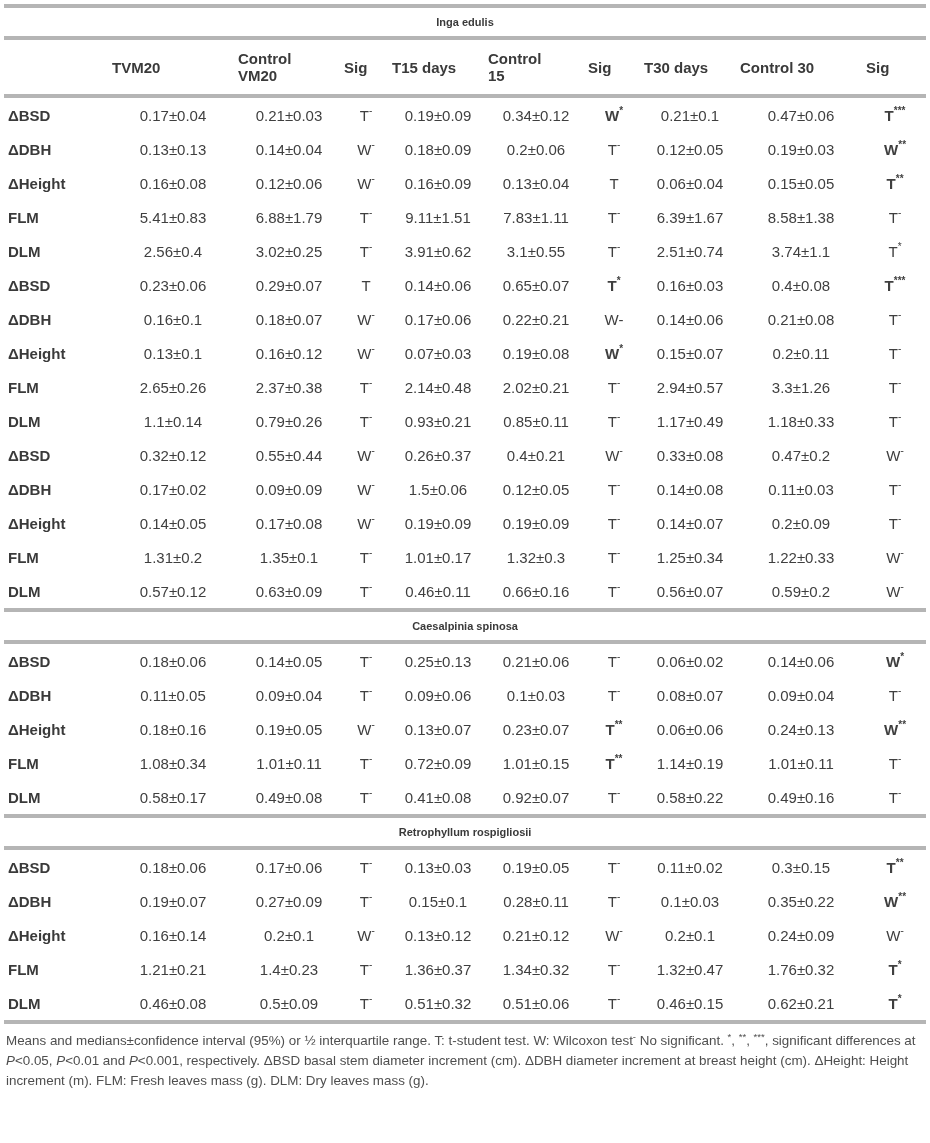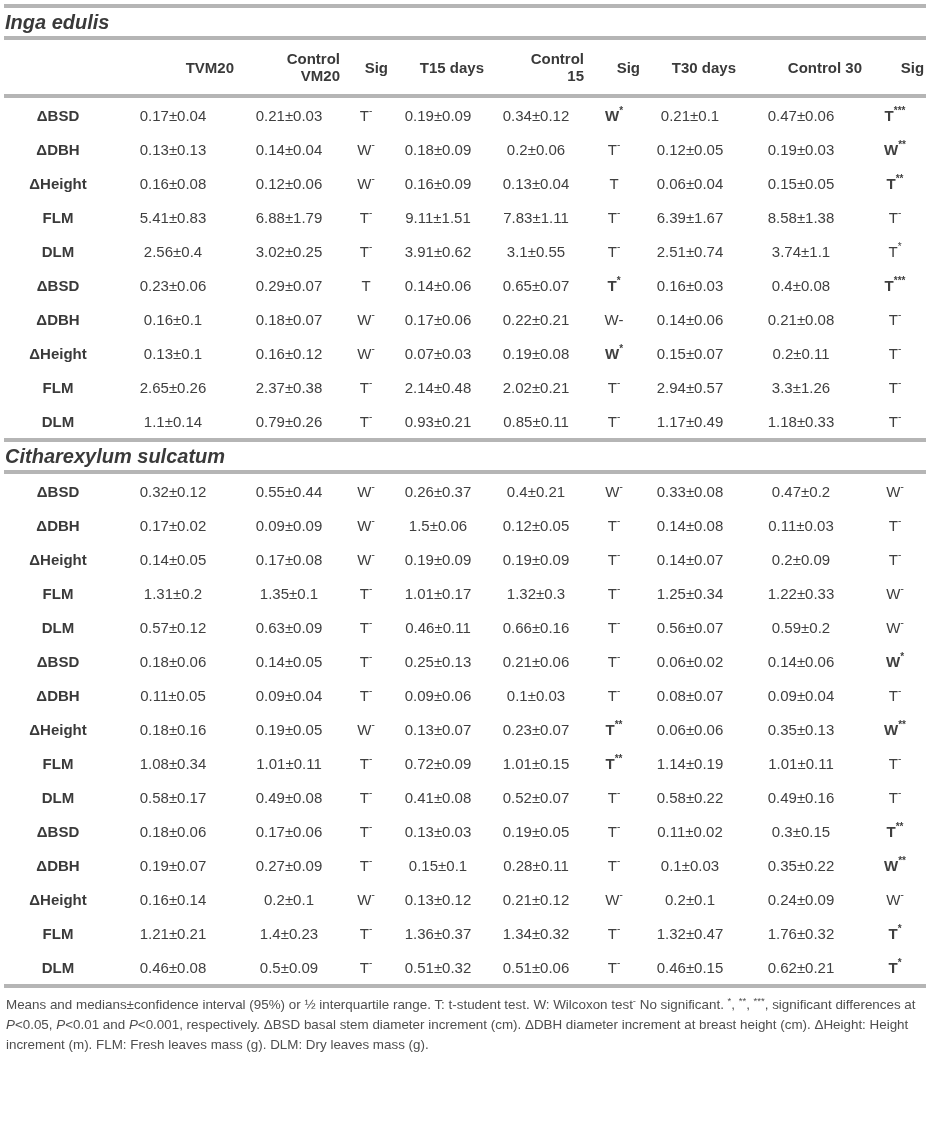--- a/index.html
+++ b/index.html
@@ -18,33 +18,33 @@
   col.c-sig1{width:48px}
   col.c-t15{width:96px}
   col.c-c15{width:100px}
   col.c-sig2{width:56px}
   col.c-t30{width:96px}
   col.c-c30{width:126px}
   col.c-sig3{width:62px}
 
   tr.species-row td{
     border-top:4px solid #b5b5b5;border-bottom:4px solid #b5b5b5;
-    text-align:left;font-weight:bold;font-style:italic;
-    font-size:20px;height:26px;color:#3a3a3a;
+    text-align:center;font-weight:bold;
+    font-size:11px;height:26px;color:#3a3a3a;
   }
   tr.header-row th{
-    font-size:15px;font-weight:bold;text-align:right;vertical-align:middle;
+    font-size:15px;font-weight:bold;text-align:left;vertical-align:middle;
     padding:6px 2px;color:#3a3a3a;border-bottom:4px solid #b5b5b5;height:42px;
   }
   tr.data-row td{
     font-size:15px;text-align:center;vertical-align:middle;
     height:34px;padding:0 2px;white-space:nowrap;color:#3f3f3f;
   }
   tr.data-row td.row-label{
-    text-align:center;font-weight:bold;padding-left:4px;color:#3a3a3a;
+    text-align:left;font-weight:bold;padding-left:4px;color:#3a3a3a;
   }
   tr.data-row:last-child td{}
   tbody.last-section tr.data-row:last-child td{border-bottom:4px solid #b5b5b5;}
   td.sig{font-size:15px;}
   td.sig.b{font-weight:bold;}
   td.sig sup{font-size:10px;line-height:0;position:relative;top:-1px;}
   .footnote{
     margin:7px 2px 0 2px;font-size:13.4px;line-height:1.48;color:#4e4e4e;
     text-align:left;
   }
@@ -197,23 +197,20 @@
           <td>1.1±0.14</td>
           <td>0.79±0.26</td>
           <td class="sig">T<sup>-</sup></td>
           <td>0.93±0.21</td>
           <td>0.85±0.11</td>
           <td class="sig">T<sup>-</sup></td>
           <td>1.17±0.49</td>
           <td>1.18±0.33</td>
           <td class="sig">T<sup>-</sup></td>
         </tr>
-        <tr class="species-row">
-          <td colspan="10">Citharexylum sulcatum</td>
-        </tr>
         <tr class="data-row">
           <td class="row-label">ΔBSD</td>
           <td>0.32±0.12</td>
           <td>0.55±0.44</td>
           <td class="sig">W<sup>-</sup></td>
           <td>0.26±0.37</td>
           <td>0.4±0.21</td>
           <td class="sig">W<sup>-</sup></td>
           <td>0.33±0.08</td>
           <td>0.47±0.2</td>
@@ -259,20 +256,23 @@
           <td class="row-label">DLM</td>
           <td>0.57±0.12</td>
           <td>0.63±0.09</td>
           <td class="sig">T<sup>-</sup></td>
           <td>0.46±0.11</td>
           <td>0.66±0.16</td>
           <td class="sig">T<sup>-</sup></td>
           <td>0.56±0.07</td>
           <td>0.59±0.2</td>
           <td class="sig">W<sup>-</sup></td>
+        </tr>
+        <tr class="species-row">
+          <td colspan="10">Caesalpinia spinosa</td>
         </tr>
         <tr class="data-row">
           <td class="row-label">ΔBSD</td>
           <td>0.18±0.06</td>
           <td>0.14±0.05</td>
           <td class="sig">T<sup>-</sup></td>
           <td>0.25±0.13</td>
           <td>0.21±0.06</td>
           <td class="sig">T<sup>-</sup></td>
           <td>0.06±0.02</td>
@@ -293,46 +293,49 @@
         </tr>
         <tr class="data-row">
           <td class="row-label">ΔHeight</td>
           <td>0.18±0.16</td>
           <td>0.19±0.05</td>
           <td class="sig">W<sup>-</sup></td>
           <td>0.13±0.07</td>
           <td>0.23±0.07</td>
           <td class="sig b">T<sup>**</sup></td>
           <td>0.06±0.06</td>
-          <td>0.35±0.13</td>
+          <td>0.24±0.13</td>
           <td class="sig b">W<sup>**</sup></td>
         </tr>
         <tr class="data-row">
           <td class="row-label">FLM</td>
           <td>1.08±0.34</td>
           <td>1.01±0.11</td>
           <td class="sig">T<sup>-</sup></td>
           <td>0.72±0.09</td>
           <td>1.01±0.15</td>
           <td class="sig b">T<sup>**</sup></td>
           <td>1.14±0.19</td>
           <td>1.01±0.11</td>
           <td class="sig">T<sup>-</sup></td>
         </tr>
         <tr class="data-row">
           <td class="row-label">DLM</td>
           <td>0.58±0.17</td>
           <td>0.49±0.08</td>
           <td class="sig">T<sup>-</sup></td>
           <td>0.41±0.08</td>
-          <td>0.52±0.07</td>
+          <td>0.92±0.07</td>
           <td class="sig">T<sup>-</sup></td>
           <td>0.58±0.22</td>
           <td>0.49±0.16</td>
           <td class="sig">T<sup>-</sup></td>
+        </tr>
+        <tr class="species-row">
+          <td colspan="10">Retrophyllum rospigliosii</td>
         </tr>
         <tr class="data-row">
           <td class="row-label">ΔBSD</td>
           <td>0.18±0.06</td>
           <td>0.17±0.06</td>
           <td class="sig">T<sup>-</sup></td>
           <td>0.13±0.03</td>
           <td>0.19±0.05</td>
           <td class="sig">T<sup>-</sup></td>
           <td>0.11±0.02</td>

